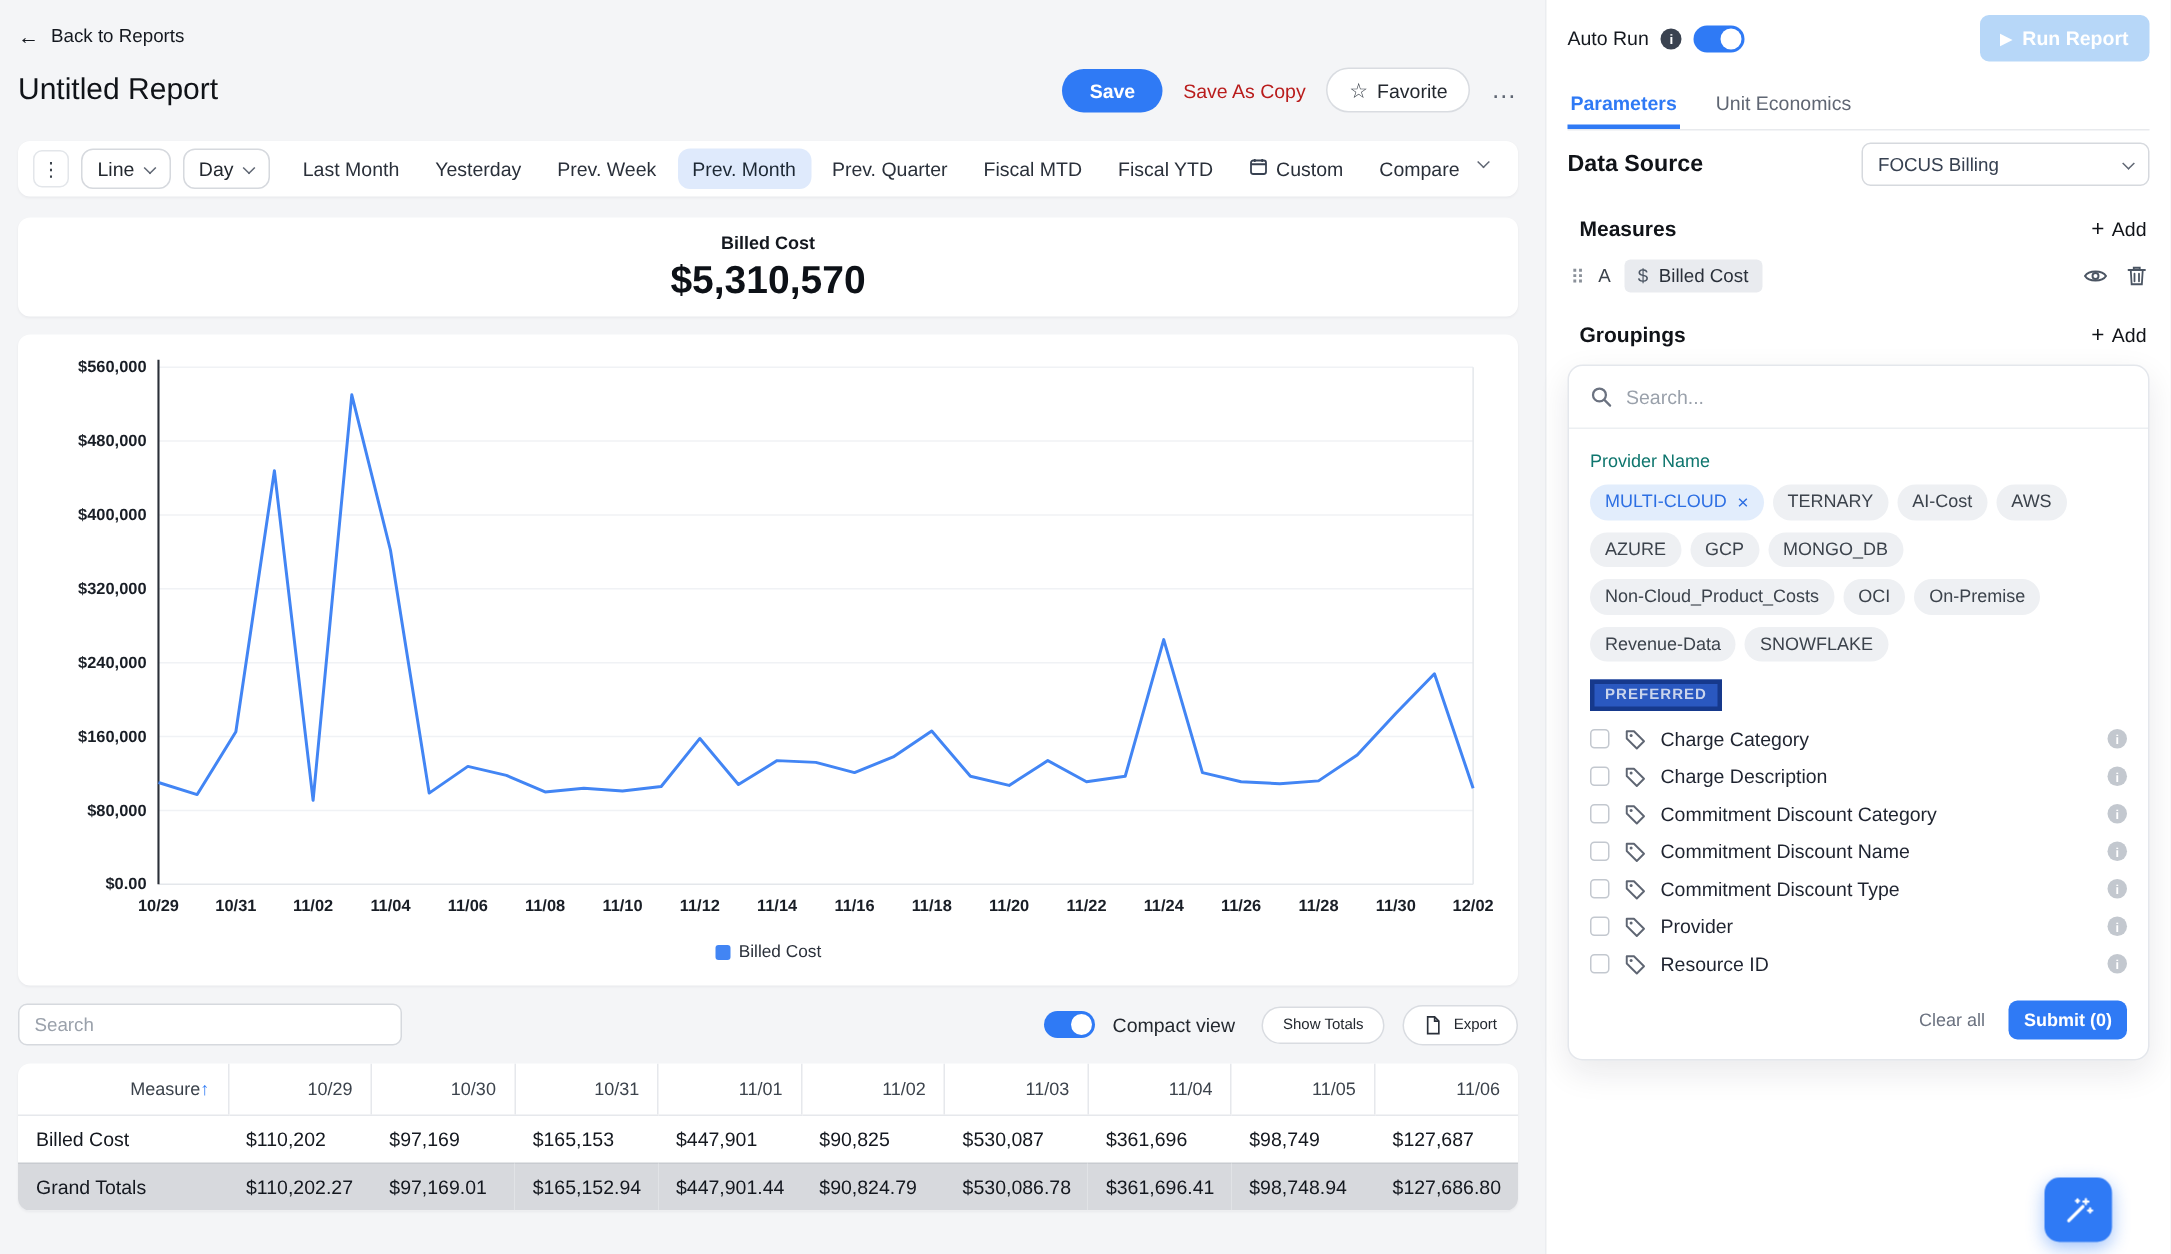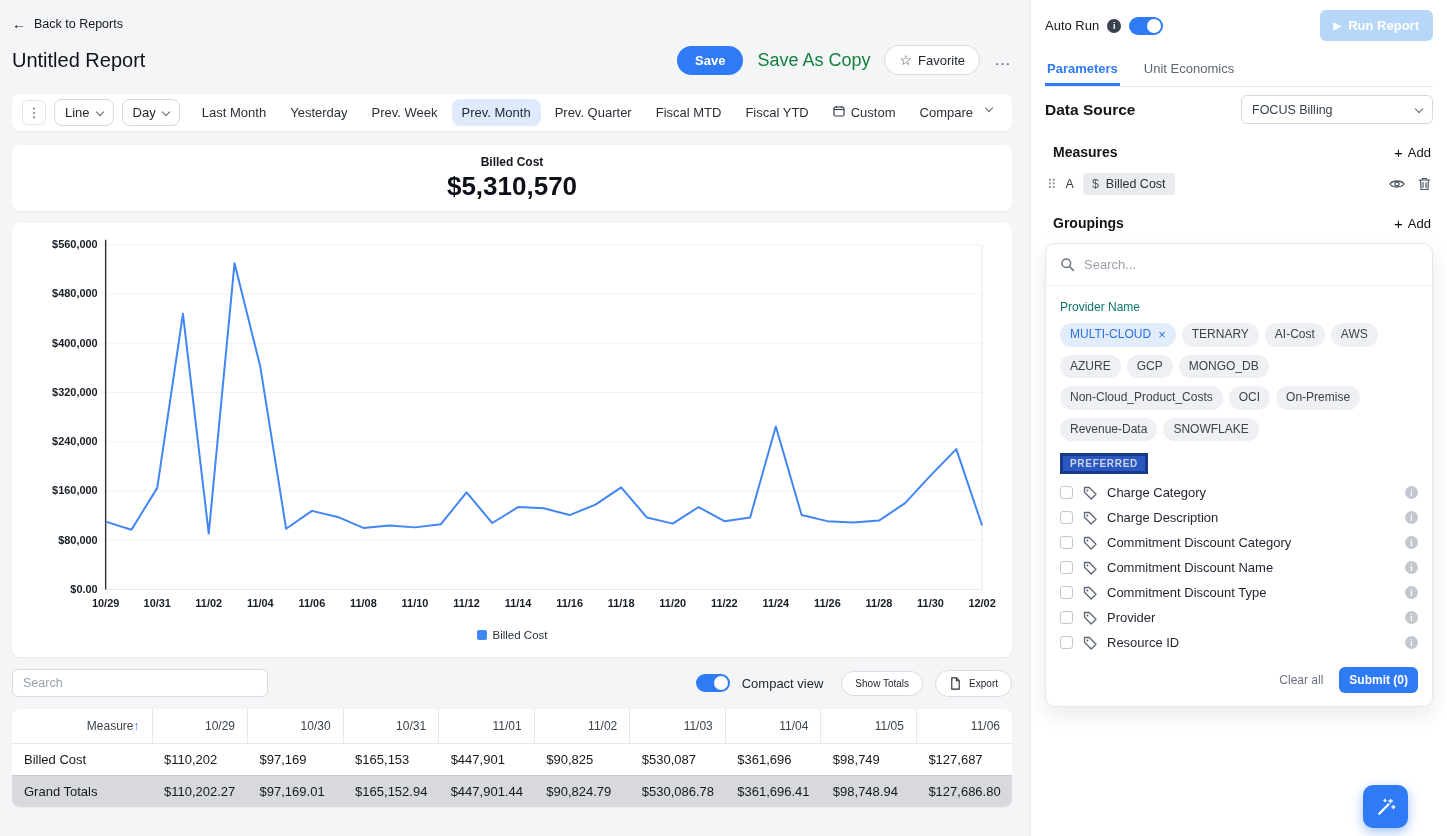--- a/index.html
+++ b/index.html
@@ -11,21 +11,21 @@
 .main{flex:1;min-width:0;padding:16px 18px 0 12px}
 .card{background:#fff;border-radius:8px;box-shadow:0 1px 2px rgba(16,24,40,.05)}
 
 .back-row{display:flex;align-items:center;gap:8px;font-size:12.5px;color:#14181f}
 .back-arrow{font-size:14px}
 .back-label{cursor:pointer}
 .title-row{display:flex;align-items:center;margin-top:12px;height:32px}
 .title-row h1{font-size:20px;font-weight:500;color:#101318}
 .title-actions{margin-left:auto;display:flex;align-items:center;gap:14px}
 .save-btn{background:#2f7af5;color:#fff;border-radius:16px;padding:7px 18px;font-size:13px;font-weight:600}
-.save-copy-btn{color:#15803d;font-size:18px}
+.save-copy-btn{color:#b91c1c;font-size:13px}
 .fav-btn{display:flex;align-items:center;gap:6px;background:#fff;border:1px solid #d9dce1;border-radius:16px;padding:6px 14px;font-size:13px;color:#23282f}
 .star{font-size:14px;color:#3c434c}
 .more-btn{color:#5f6673;font-size:17px;letter-spacing:1px}
 
 .toolbar{margin-top:18px;height:37px;display:flex;align-items:center;gap:8px;padding:0 10px}
 .kebab{width:24px;height:25px;border:1px solid #e3e6ea;border-radius:6px;color:#3c434c;font-size:13px;line-height:1}
 .dd{display:flex;align-items:center;border:1px solid #d6d9de;border-radius:8px;padding:5px 10px;font-size:13px;background:#fff;color:#23282f}
 .chev{width:6px;height:6px;border-right:1.5px solid #5f6673;border-bottom:1.5px solid #5f6673;transform:rotate(45deg);display:inline-block;margin-left:7px;margin-bottom:2px}
 .presets{margin-left:auto;display:flex;align-items:center;gap:4px}
 .preset{display:flex;align-items:flex-start;gap:6px;padding:6px 10px;border-radius:8px;font-size:13px;color:#2a303a;white-space:nowrap}

